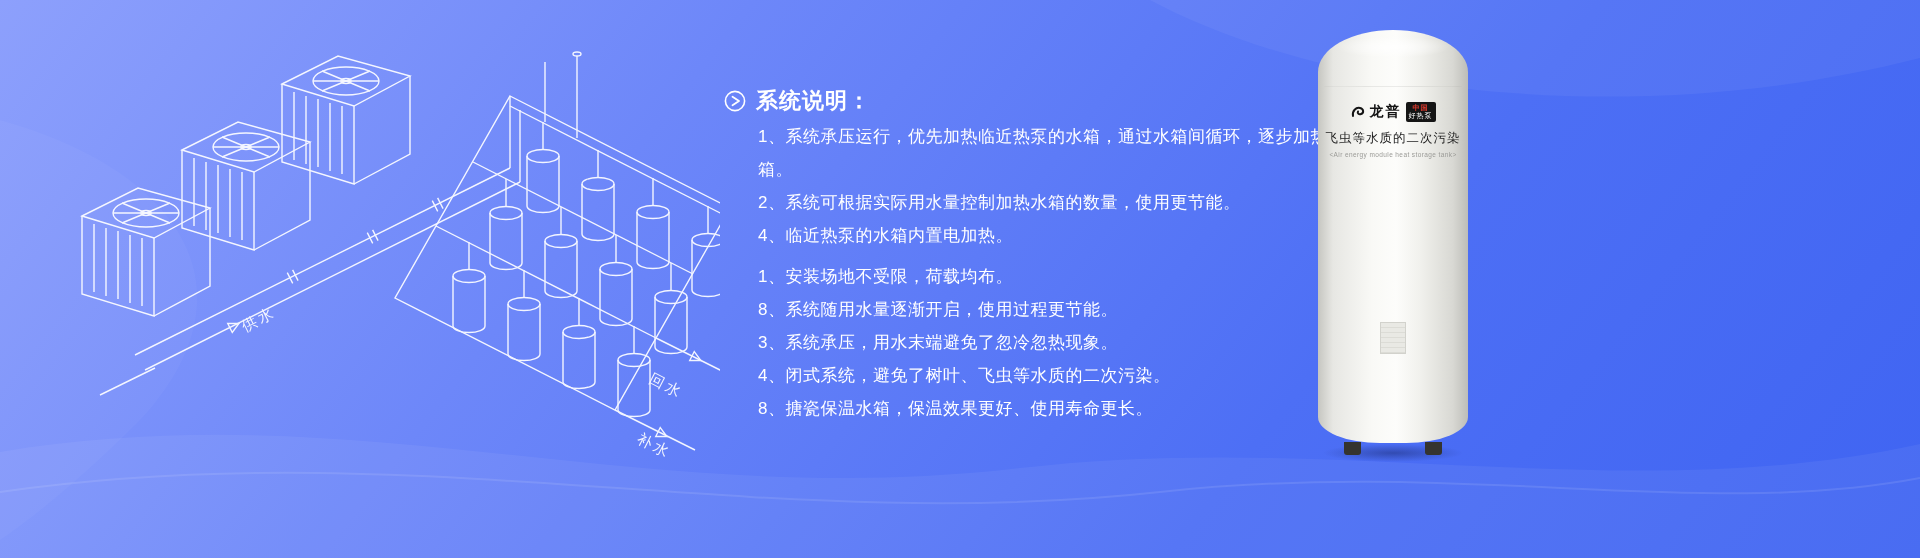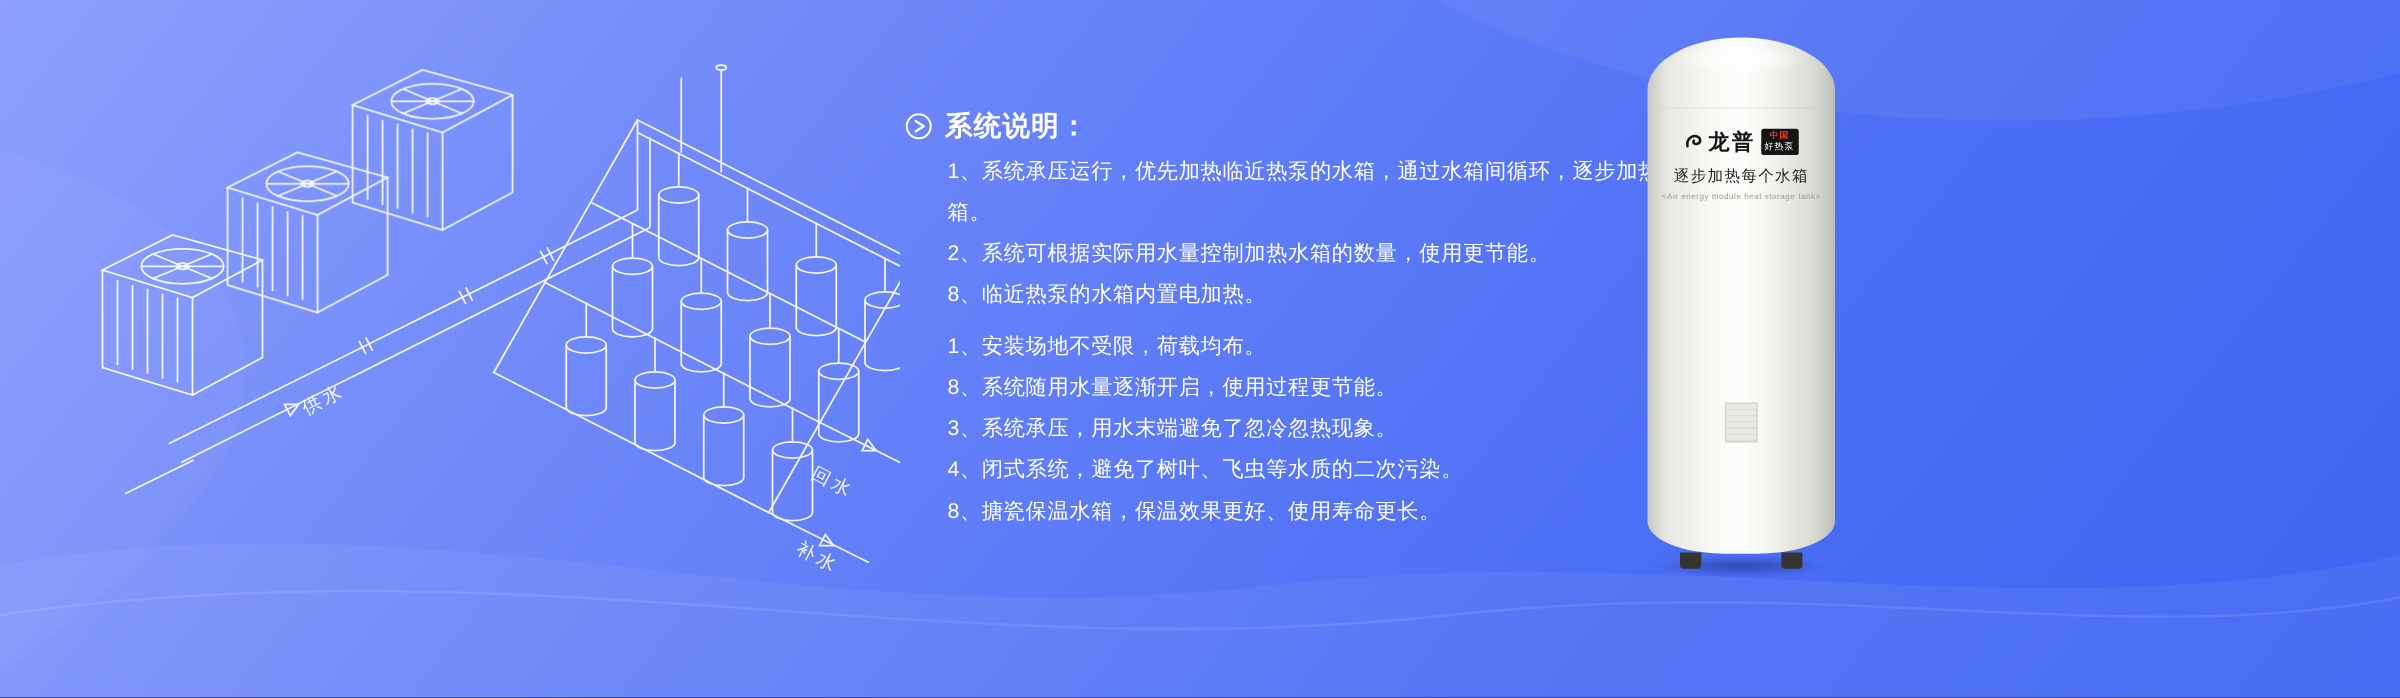--- a/index.html
+++ b/index.html
@@ -36,21 +36,21 @@
     border-radius:75px 75px 62px 62px / 42px 42px 26px 26px;
     background:linear-gradient(90deg,#c6c6c1 0%,#e7e7e3 10%,#f9f9f6 36%,#fdfdfb 52%,#f1f1ed 68%,#d8d8d3 90%,#bdbdb8 100%);
   }
   .tank-body::before { content:""; position:absolute; top:56px; left:5px; right:5px; height:1px;
     background:rgba(0,0,0,0.07); border-radius:50%; }
   .tank-body::after { content:""; position:absolute; top:6px; left:18px; right:18px; height:22px;
     border-radius:50%; background:radial-gradient(ellipse at center, rgba(255,255,255,0.9), rgba(255,255,255,0) 70%); }
   .tank-label { position:absolute; top:72px; left:0; right:0; text-align:center; }
   .brand-row { display:flex; justify-content:center; align-items:center; gap:4px; }
   .brand-logo-icon { width:15px; height:15px; display:inline-block; }
-  .brand-name { font-size:17px; font-weight:bold; color:#141414; letter-spacing:2px; }
+  .brand-name { font-size:14px; font-weight:bold; color:#141414; letter-spacing:2px; }
   .quality-badge { display:inline-flex; flex-direction:column; background:#151515; border-radius:2px;
     padding:2px 3px; line-height:1.15; }
   .badge-cn { color:#e23b2e; font-size:7px; font-weight:bold; letter-spacing:1px; }
   .badge-rest { color:#ffffff; font-size:7px; letter-spacing:1px; }
   .product-name { margin-top:8px; font-size:12.5px; color:#1d1d1d; letter-spacing:1px; }
   .product-subtitle { margin-top:4px; font-size:6.5px; color:#9a9a96; letter-spacing:0.4px; }
   .spec-sticker { position:absolute; top:292px; left:50%; transform:translateX(-50%);
     width:26px; height:32px; background:#e9e9e4; border:1px solid #d2d2cc;
     background-image:repeating-linear-gradient(180deg,#e9e9e4 0 4px,#dcdcd6 4px 5px); }
   .foot { position:absolute; bottom:0; width:17px; height:13px; background:#35342f;
@@ -170,21 +170,21 @@
           <svg viewBox="0 0 22 22" width="22" height="22">
             <circle cx="11" cy="11" r="9.6" fill="none" stroke="#fff" stroke-width="1.6"></circle>
             <path d="M8.5,6.8 L15,11 L8.5,15.2" fill="none" stroke="#fff" stroke-width="1.8" stroke-linecap="round" stroke-linejoin="round"></path>
           </svg>
         </span>
         <h2 class="section-title">系统说明：</h2>
       </div>
       <ul class="item-list">
         <li>1、系统承压运行，优先加热临近热泵的水箱，通过水箱间循环，逐步加热每个水箱。</li>
         <li>2、系统可根据实际用水量控制加热水箱的数量，使用更节能。</li>
-        <li>8、临近热泵的水箱内置电加热。</li>
+        <li>4、临近热泵的水箱内置电加热。</li>
       </ul>
     </div>
 
     <div class="section-block">
       <ul class="item-list">
         <li>1、安装场地不受限，荷载均布。</li>
         <li>8、系统随用水量逐渐开启，使用过程更节能。</li>
         <li>3、系统承压，用水末端避免了忽冷忽热现象。</li>
         <li>4、闭式系统，避免了树叶、飞虫等水质的二次污染。</li>
         <li>8、搪瓷保温水箱，保温效果更好、使用寿命更长。</li>
@@ -202,21 +202,21 @@
             <svg viewBox="0 0 15 15" width="15" height="15">
               <path d="M2,11 C1,6 5,2 9,3 C13,4 13,8 10,9 C8,9.7 6,8.5 7,6.5" fill="none" stroke="#141414" stroke-width="2" stroke-linecap="round"></path>
             </svg>
           </span>
           <span class="brand-name">龙普</span>
           <span class="quality-badge">
             <span class="badge-cn">中国</span>
             <span class="badge-rest">好热泵</span>
           </span>
         </div>
-        <div class="product-name">逐步加热每个水箱</div>
+        <div class="product-name">飞虫等水质的二次污染</div>
         <div class="product-subtitle">&lt;Air energy module heat storage tank&gt;</div>
       </div>
       <div class="spec-sticker"></div>
     </div>
     <span class="foot foot-left"></span>
     <span class="foot foot-right"></span>
   </div>
 
 </div>
 

